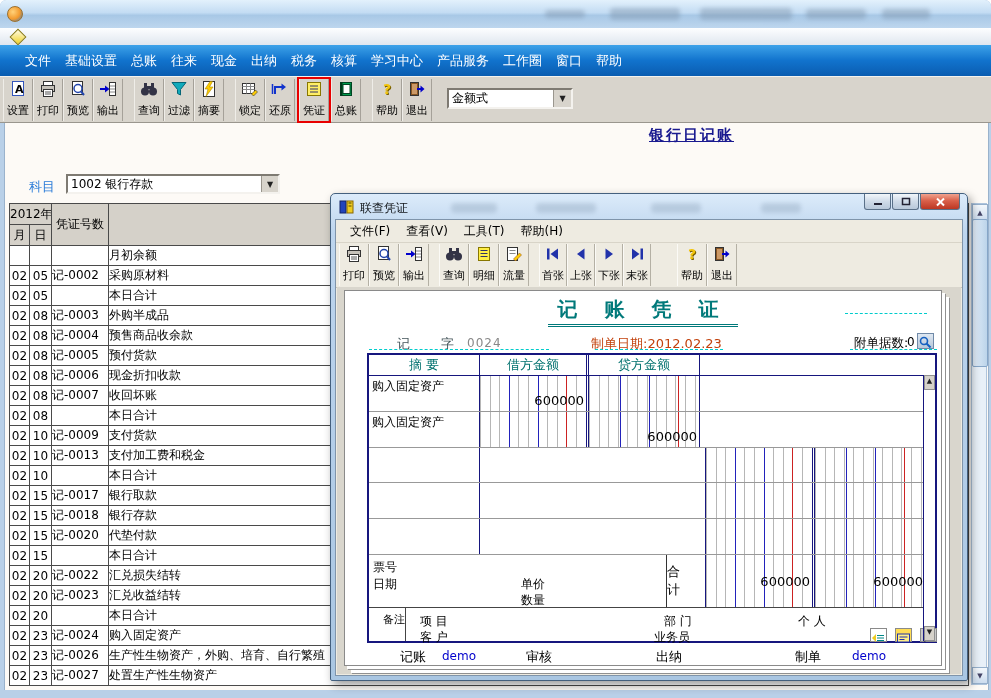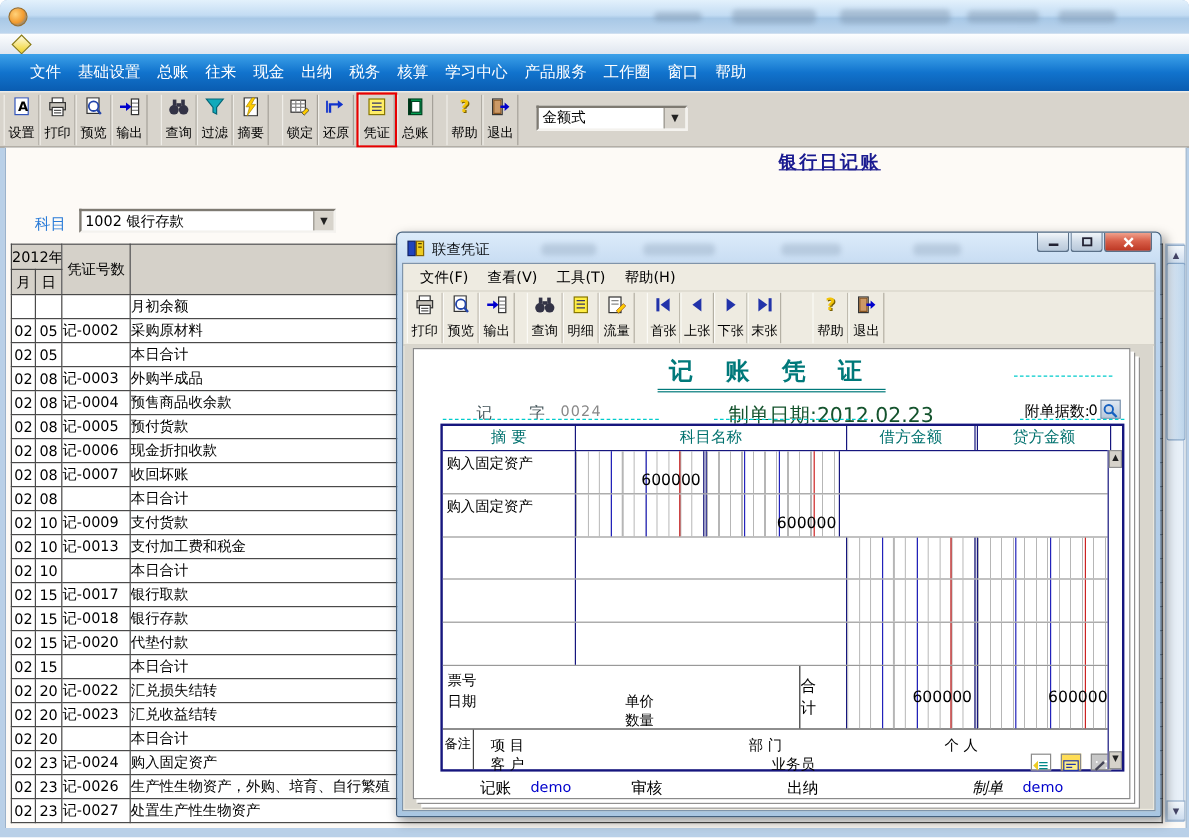--- a/index.html
+++ b/index.html
@@ -95,21 +95,21 @@
   
   .paper{position:absolute;left:7px;top:3px;width:596px;height:374px;background:#fff;
     border:1px solid #8a8a8a;
     box-shadow:3px 3px 0 #fff,4px 4px 0 #909090,7px 7px 0 #fff,8px 8px 0 #909090;}
   .v-title{position:absolute;left:0;top:5px;width:100%;text-align:center;font-size:20px;font-weight:bold;
     color:#00797a;letter-spacing:10px;}
   .v-title-line{position:absolute;left:203px;top:33px;width:190px;border-bottom:3px double #00797a;}
   .dash{position:absolute;border-top:1px dashed #00cccc;}
   .v-word{position:absolute;top:44px;font-size:13px;color:#44555a;}
   .v-num{position:absolute;left:122px;top:45px;font-size:12px;color:#888;letter-spacing:1px;}
-  .v-date{position:absolute;left:262px;top:44px;font-size:17px;color:#14532d;}
+  .v-date{position:absolute;left:246px;top:44px;font-size:13px;color:#c2410c;}
   .v-attach{position:absolute;left:509px;top:44px;font-size:12.5px;color:#000;}
   .v-attach-n{position:absolute;left:562px;top:44px;font-size:12px;color:#000;}
   .v-mag{position:absolute;left:572px;top:42px;width:17px;height:16px;
     background:linear-gradient(180deg,#dfe8f2,#b8c8da);border:1px solid #708aa8;box-sizing:border-box;}
   
   .v-table{position:absolute;left:22px;top:62px;width:570px;height:290px;border:2px solid #16167e;
     box-sizing:border-box;display:flex;flex-direction:column;background:#fff;}
   .v-head{height:20px;display:flex;border-bottom:1px solid #16167e;}
   .v-head div{color:#00716e;font-size:13px;text-align:center;line-height:19px;box-sizing:border-box;}
   .c1{width:111px;border-right:1px solid #16167e;box-sizing:border-box;}
@@ -127,22 +127,22 @@
     display:flex;justify-content:flex-end;align-items:flex-end;}
   .lg span{font-size:13px;padding:0 2px 3px 0;}
   .v-bill{height:52px;display:flex;border-bottom:1px solid #444;}
   .bl{width:298px;border-right:1px solid #333;position:relative;box-sizing:border-box;}
   .bl span{position:absolute;font-size:12px;}
   .bt{width:39px;border-right:1px solid #16167e;box-sizing:border-box;display:flex;align-items:center;justify-content:center;
      font-size:13px;letter-spacing:3px;}
   .v-bill .c3b{width:109px;border-right:3px double #16167e;box-sizing:border-box;}
   .v-bill .c4b{width:111px;border-right:1px solid #16167e;box-sizing:border-box;}
   .v-note{flex:1;display:flex;}
-  .nl{width:26px;border-right:1px solid #444;box-sizing:border-box;font-size:11px;line-height:14px;
-      text-align:center;word-break:break-all;padding-top:5px;}
+  .nl{width:37px;border-right:1px solid #444;box-sizing:border-box;font-size:11px;line-height:14px;
+      text-align:right;word-break:break-all;padding-top:5px;}
   .nf{flex:1;position:relative;}
   .nf span{position:absolute;font-size:12px;}
   .mini-ic{position:absolute;width:17px;height:14px;border:1px solid #8a8a8a;box-sizing:border-box;}
   .v-scroll{position:absolute;right:0;top:20px;bottom:0;width:12px;border-left:1px solid #16167e;
     background:#fff;display:flex;flex-direction:column;justify-content:space-between;box-sizing:border-box;}
   .sa{height:13px;background:#d6d2ca;border:1px solid #909090;font-size:7px;line-height:11px;text-align:center;color:#222;}
   .sig{position:absolute;top:357px;left:0;width:100%;height:16px;font-size:13px;}
   .sig span{position:absolute;white-space:nowrap;}
   .demo{color:#0000cc;font-size:12px;}
 </style>
@@ -629,21 +629,20 @@
                 <circle cx="6" cy="6" r="3.5" fill="none" stroke="#1560c0" stroke-width="1.6"></circle>
                 <line x1="8.5" y1="8.5" x2="12.5" y2="12.5" stroke="#1560c0" stroke-width="2"></line>
               </svg></div>
           <div class="dash" style="left:24px;top:58px;width:180px;"></div>
           <div class="dash" style="left:250px;top:58px;width:128px;"></div>
           <div class="dash" style="left:505px;top:58px;width:87px;"></div>
 
           <div class="v-table">
             <div class="v-head">
               <div class="c1">摘 要</div>
-              <div class="c2">科目名称</div>
               <div class="c3">借方金额</div>
               <div class="c4">贷方金额</div>
               <div class="c5"></div>
             </div>
             <div class="v-row">
               <div class="c1 txt">购入固定资产</div>
               <div class="c3 lg">
                   <span>600000</span>
                 </div>
               <div class="c4 lg">
@@ -708,21 +707,21 @@
               <div class="c4b lg">
                   <span style="padding-bottom:18px;">600000</span>
                 </div>
               <div class="c5"></div>
             </div>
             <div class="v-note">
               <div class="nl">备注</div>
               <div class="nf">
                 <span style="left:14px;top:5px;">项 目</span>
                 <span style="left:14px;top:21px;">客 户</span>
-                <span style="left:229px;top:5px;text-align:right;">部  门</span>
+                <span style="left:258px;top:5px;text-align:right;">部  门</span>
                 <span style="left:248px;top:21px;">业务员</span>
                 <span style="left:392px;top:5px;">个 人</span>
                 <div class="mini-ic" style="left:464px;top:20px;background:#fff;"><svg width="15" height="12" viewBox="0 0 15 12">
                       <polygon points="1,6 5,2 5,10" fill="#eecc22"></polygon>
                       <line x1="6" y1="3.5" x2="13" y2="3.5" stroke="#008888"></line>
                       <line x1="6" y1="6" x2="13" y2="6" stroke="#008888"></line>
                       <line x1="6" y1="8.5" x2="13" y2="8.5" stroke="#008888"></line>
                     </svg></div>
                 <div class="mini-ic" style="left:489px;top:20px;background:#ffdd55;"><svg width="15" height="12" viewBox="0 0 15 12">
                       <rect x="1.5" y="2" width="12" height="8" fill="#ffee88" stroke="#2233aa"></rect>
@@ -741,21 +740,21 @@
               <div class="sa">▲</div>
               <div class="sa">▼</div>
             </div>
           </div>
 
           <div class="sig">
             <span style="left:55px;">记账</span>
             <span class="demo" style="left:97px;top:1px;">demo</span>
             <span style="left:181px;">审核</span>
             <span style="left:311px;">出纳</span>
-            <span style="left:465px;font-style:italic;">制单</span>
+            <span style="left:450px;">制单</span>
             <span class="demo" style="left:507px;top:1px;">demo</span>
           </div>
         </div>
       </div>
     </div>
   </div>
 
 </div>
 
 </body></html>

